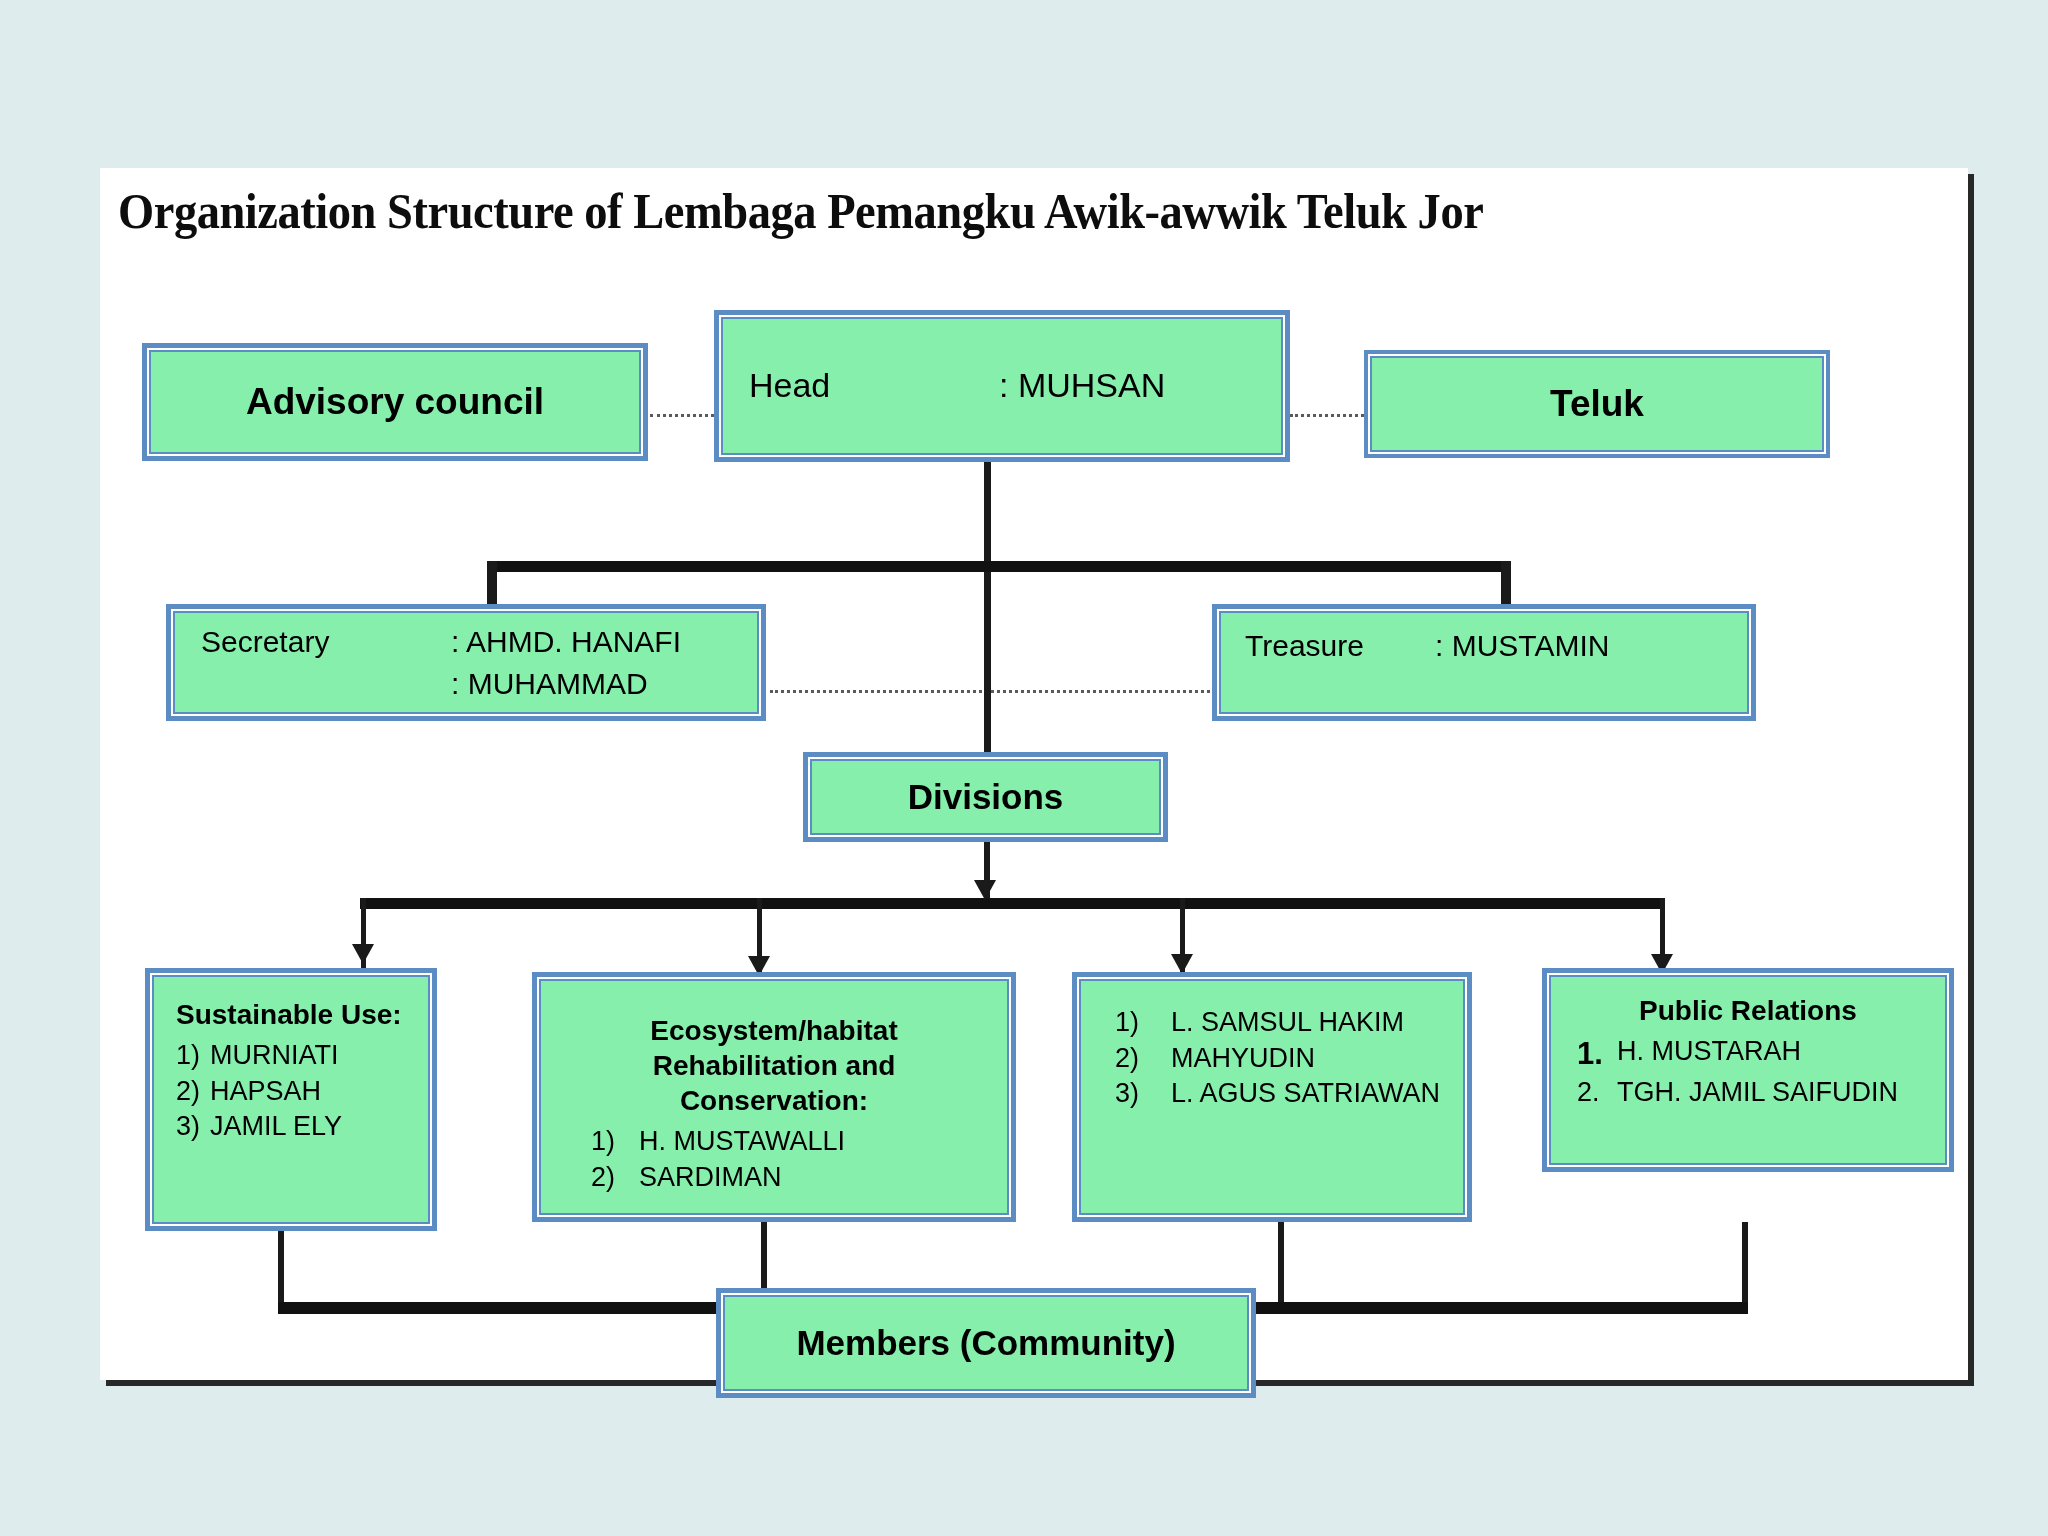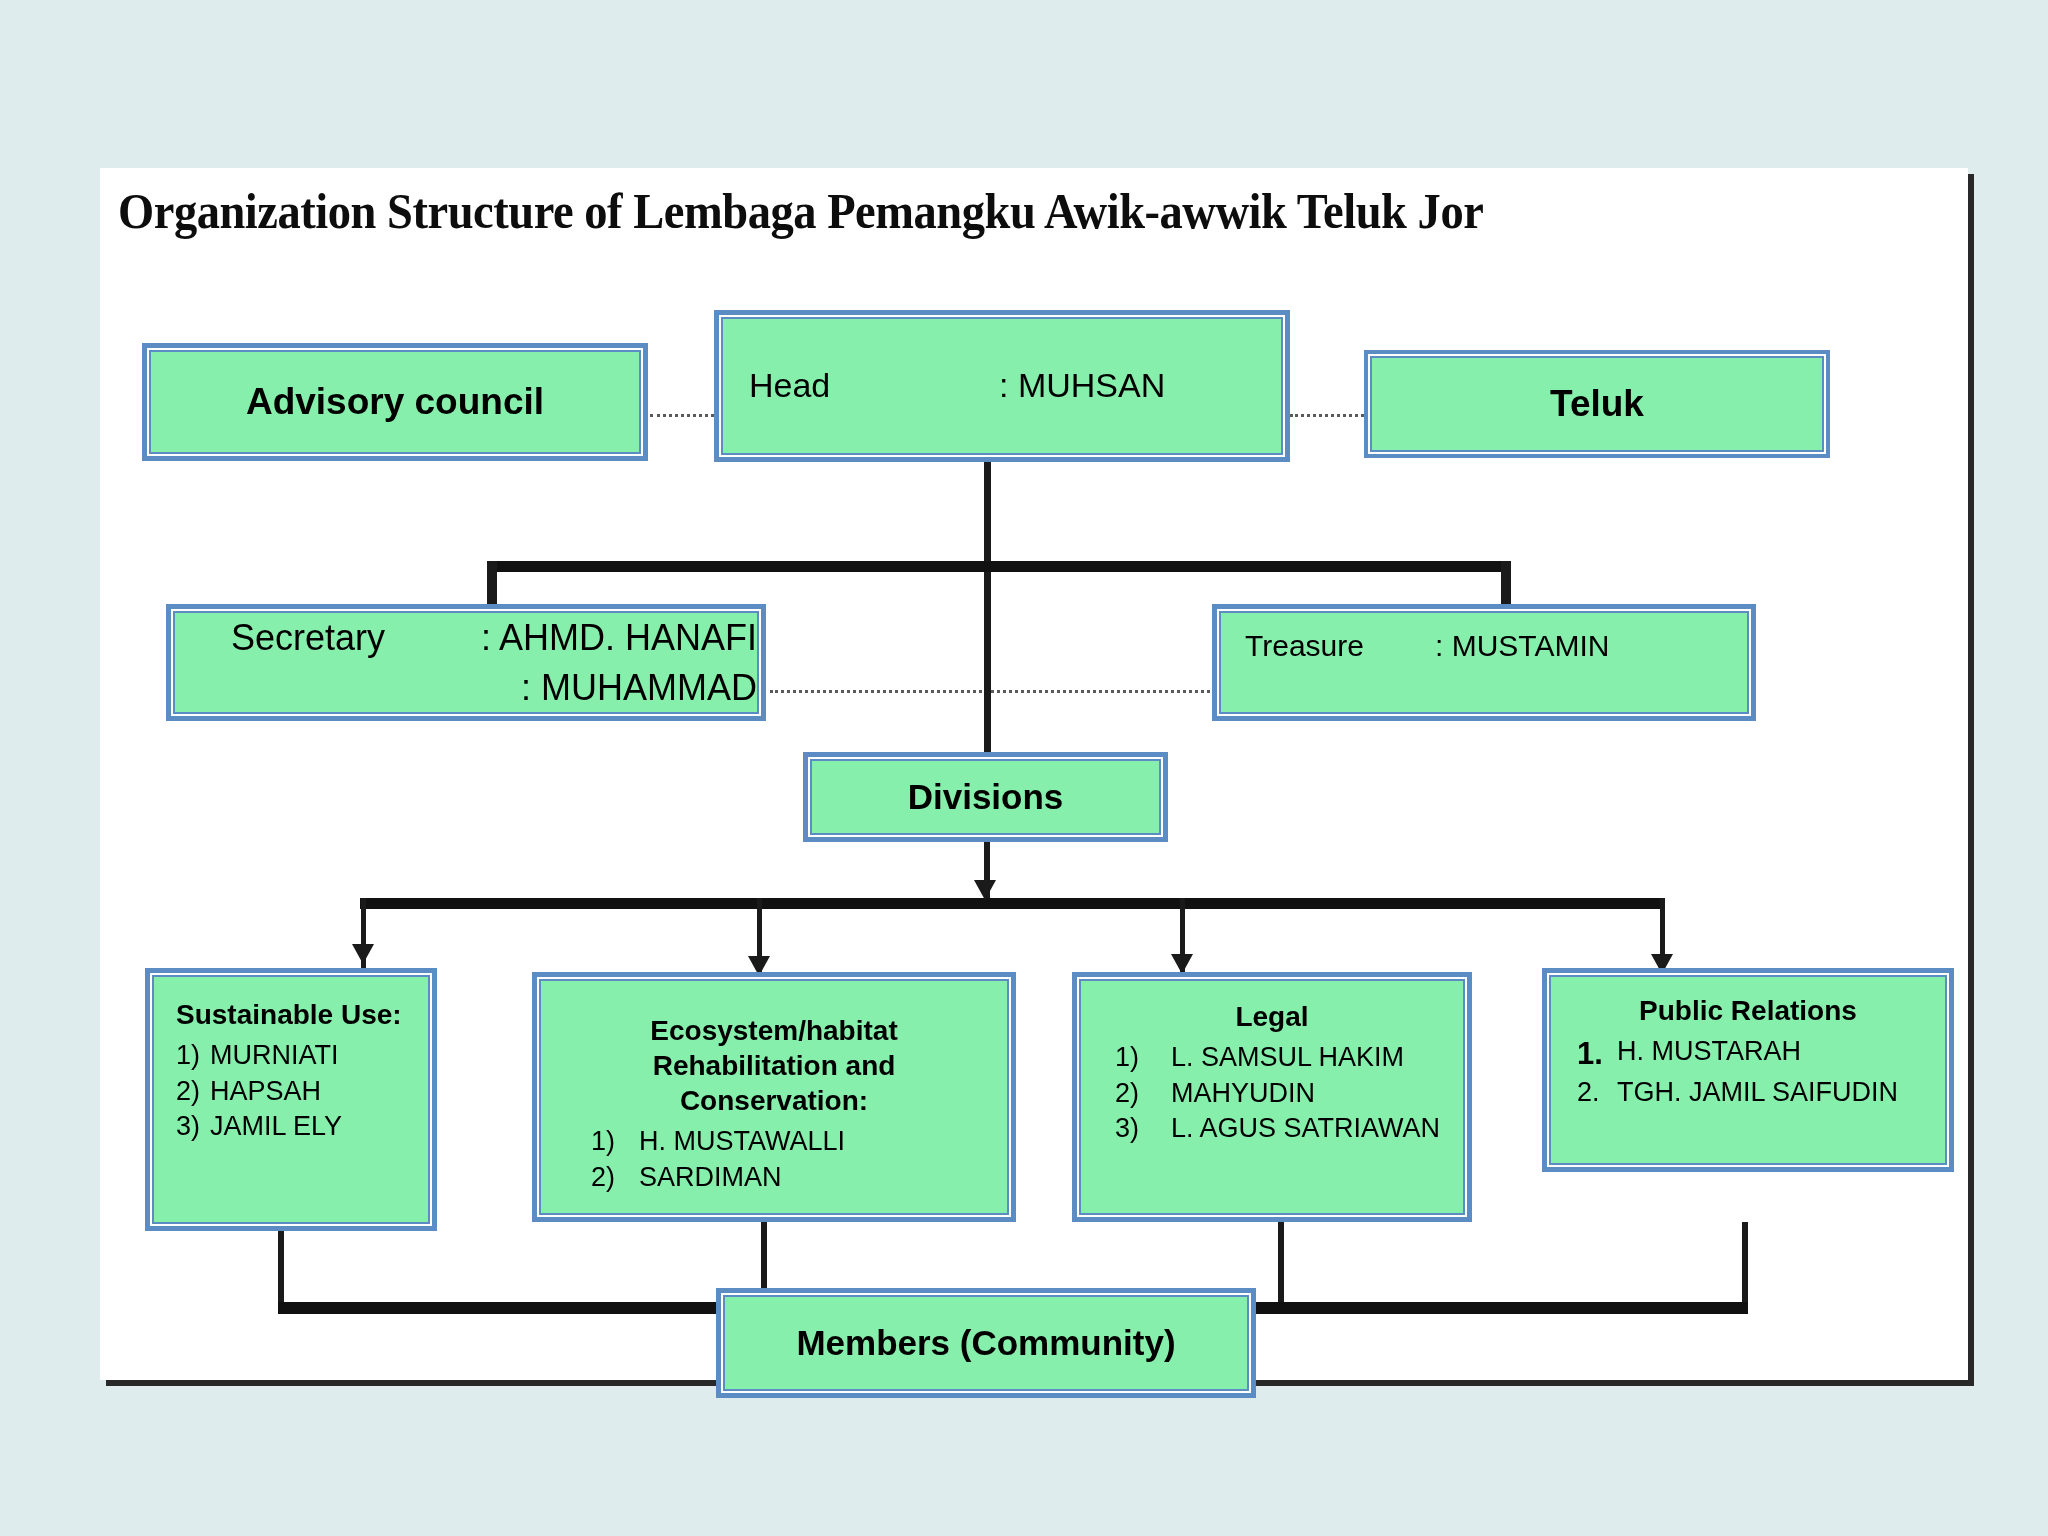--- a/index.html
+++ b/index.html
@@ -91,25 +91,24 @@
     color: #000;
     line-height: 1.15;
     padding: 4px 0 4px 26px;
   }
   .kv-key { width: 250px; flex: 0 0 250px; }
   .kv-val { white-space: nowrap; }
 
   
   .sec-row {
     display: flex;
-    font-size: 36px;
+    font-size: 30px;
     color: #000;
     line-height: 1.2;
     padding: 3px 0 3px 26px;
-    justify-content: flex-end;
   }
   .sec-key { width: 250px; flex: 0 0 250px; font-weight: normal; }
 
   .tre-row {
     display: flex;
     font-size: 30px;
     color: #000;
     padding: 0 0 0 24px;
   }
   .tre-key { width: 190px; flex: 0 0 190px; }
@@ -306,21 +305,20 @@
         <li>
           <span class="li-num">2)</span>
           <span class="li-txt">SARDIMAN</span>
         </li>
       </ul>
     </div>
   </div>
 
   <div class="box div-box" style="left:1072px; top:972px; width:400px; height:250px;">
     <div class="box-inner" style="padding-top:18px;">
-      <div class="div-head center">Legal</div>
       <ul class="div-list leg-list">
         <li>
           <span class="li-num">1)</span>
           <span class="li-txt">L. SAMSUL HAKIM</span>
         </li>
         <li>
           <span class="li-num">2)</span>
           <span class="li-txt">MAHYUDIN</span>
         </li>
         <li>

